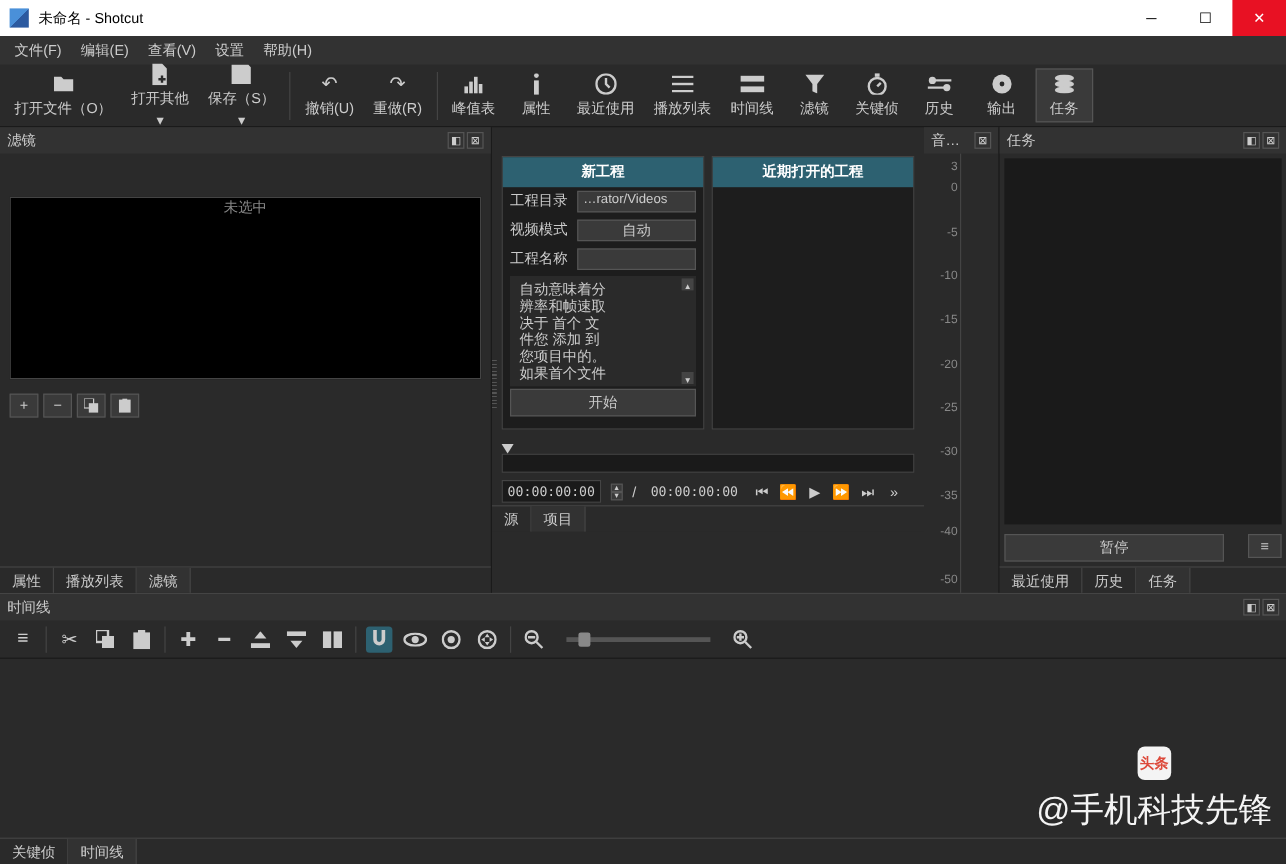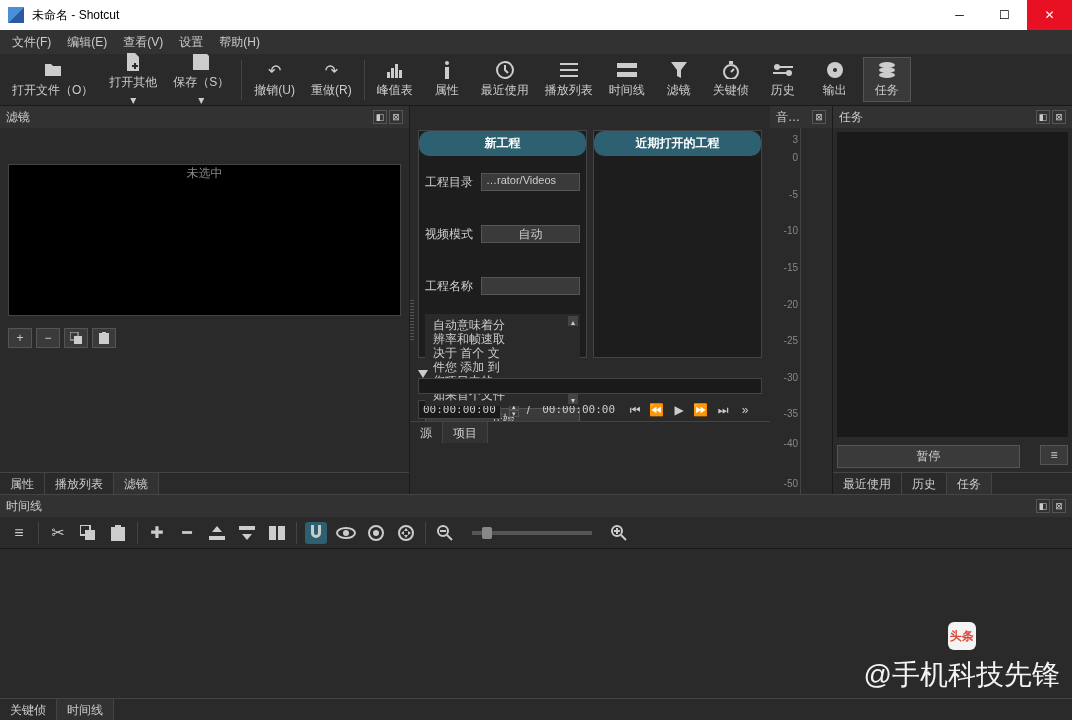--- a/index.html
+++ b/index.html
@@ -20,22 +20,22 @@
 .left-panel { width: 410px; display: flex; flex-direction: column; border-right: 1px solid #1a1a1a; }
 .panel-header { background: #323232; height: 22px; display: flex; align-items: center; padding: 0 6px; }
 .panel-header .title { flex: 1; }
 .panel-header .btn { width: 14px; height: 14px; margin-left: 2px; border: 1px solid #555; font-size: 9px; display: flex; align-items: center; justify-content: center; }
 .filter-preview { margin: 36px 8px 8px 8px; height: 152px; background: #000000; border: 1px solid #444; display: flex; justify-content: center; color: #888; }
 .filter-btns { display: flex; padding: 4px 8px; gap: 4px; }
 .small-btn { width: 24px; height: 20px; background: #3a3a3a; border: 1px solid #555; display: flex; align-items: center; justify-content: center; }
 .center-panel { flex: 1; display: flex; flex-direction: column; position: relative; }
 .project-area { display: flex; padding: 24px 8px 8px 8px; gap: 6px; height: 260px; }
 .project-box { flex: 1; background: #1d1d1d; border: 1px solid #444; }
-.box-header { background: #2d6171; color: #fff; text-align: center; padding: 4px; font-weight: bold; border-radius: 10px; }
-.form-row { display: flex; align-items: flex-end; padding: 17px 6px; gap: 6px; }
+.box-header { background: #2d6171; color: #fff; text-align: center; padding: 4px; font-weight: bold; }
+.form-row { display: flex; align-items: flex-start; padding: 3px 6px; gap: 6px; }
 .form-row .label { width: 50px; }
 .form-row .input { flex: 1; background: #3a3a3a; border: 1px solid #555; height: 18px; padding: 0 4px; font-size: 11px; }
 .form-row .btn { flex: 1; background: #3a3a3a; border: 1px solid #555; height: 18px; text-align: center; }
 .help-text { padding: 4px 8px; font-size: 11px; line-height: 14px; background: #2a2a2a; margin: 2px 6px; position: relative; }
 .help-text .scroll-up { position: absolute; right: 2px; top: 2px; width: 10px; height: 10px; background: #444; font-size: 8px; text-align: center; }
 .help-text .scroll-down { position: absolute; right: 2px; bottom: 2px; width: 10px; height: 10px; background: #444; font-size: 8px; text-align: center; }
 .start-btn { margin: 2px 6px 6px 6px; background: #3a3a3a; border: 1px solid #555; text-align: center; padding: 2px; }
 .timeline-scrub { margin: 4px 8px; height: 24px; position: relative; }
 .scrub-marker { position: absolute; left: 0; top: 0; width: 0; height: 0; border-left: 5px solid transparent; border-right: 5px solid transparent; border-top: 8px solid #ccc; }
 .scrub-bar { height: 16px; background: #1a1a1a; border: 1px solid #444; margin-top: 8px; }

